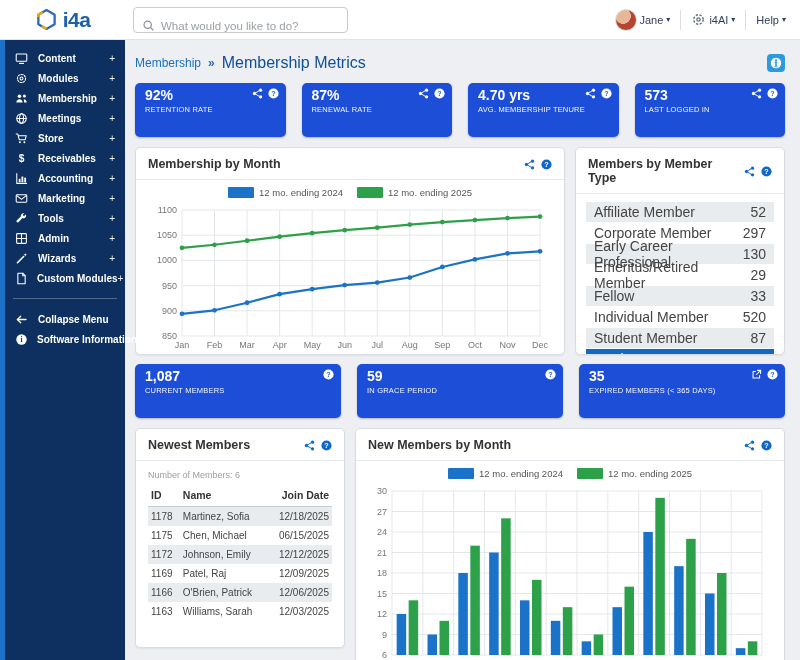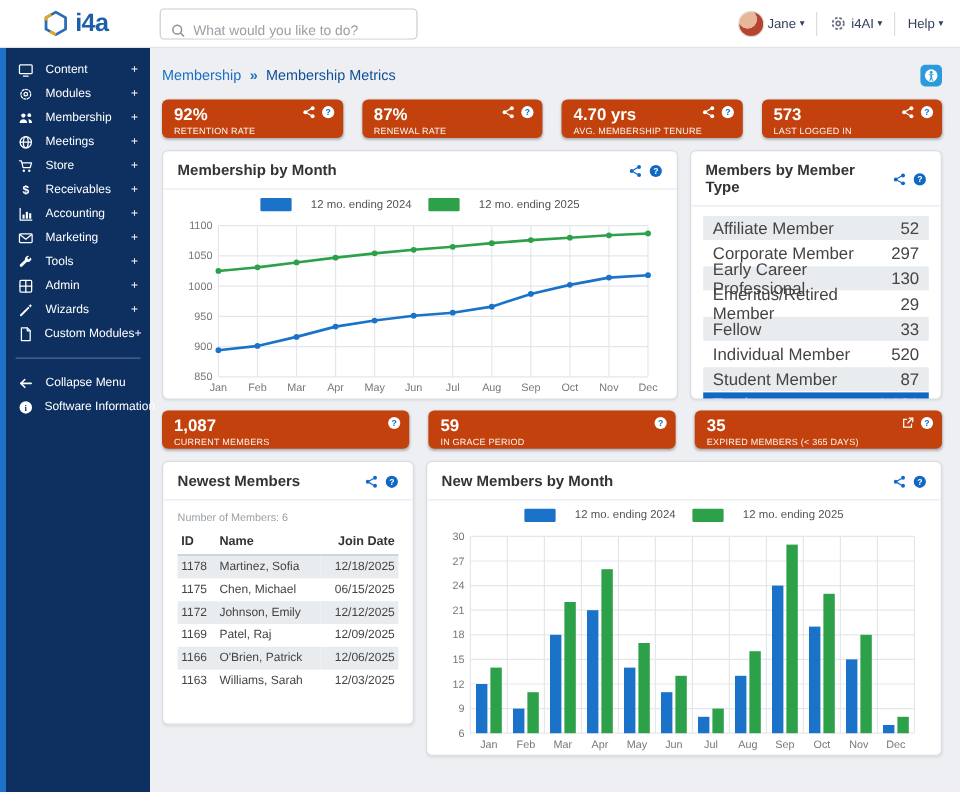--- a/index.html
+++ b/index.html
@@ -28,40 +28,40 @@
     background:radial-gradient(circle at 35% 30%, #e8b79a 0 40%, #b5452f 42%);
     border:1px solid #ddd; }
   .vdiv { width:1px; height:20px; background:#ddd; }
 
   
   .sidebar { position:fixed; left:0; top:40px; width:125px; height:620px;
     background:#0d3060; border-left:5px solid #1d71c6; padding-top:8px; }
   .side-item { display:flex; align-items:center; height:20px; padding:0 10px;
     color:#fff; font-size:10px; cursor:pointer; }
   .side-item .icn { width:14px; display:flex; }
-  .side-item .lbl { flex:1; margin-left:9px; white-space:nowrap; }
+  .side-item .lbl { flex:1; margin-left:9px; white-space:nowrap;font-weight:bold; }
   .side-item .plus { font-size:10px; opacity:.95; }
   .side-sep { margin:10px 8px; border-top:1px solid rgba(255,255,255,.28); }
   .icn svg { display:block; }
 
   
   .content { margin-left:125px; margin-top:40px; padding:12px 15px 0 10px; }
   .breadcrumb-row { display:flex; align-items:center; height:22px; }
   .crumb { color:#1a6fc0; font-size:12px; cursor:pointer; }
   .crumb-sep { color:#1a6fc0; font-size:12px; margin:0 7px; font-weight:bold; }
-  .crumb-cur { color:#0f4f96; font-size:12px; }
+  .crumb-cur { color:#0f4f96; font-size:16px; }
   .a11y-btn { margin-left:auto; width:18px; height:18px; border-radius:4px;
     background:#2d9bdb; display:flex; align-items:center; justify-content:center;
     cursor:pointer; }
 
   .kpi-row { display:grid; gap:16px; margin-top:9px; }
   .kpi-row.r1 { grid-template-columns:repeat(4,1fr); }
   .kpi-row.r2 { grid-template-columns:repeat(3,1fr); }
-  .kpi-card { position:relative; background:#c2410c; border-radius:5px;
-    height:32px; padding:4px 6px 0 10px; color:#fff;
+  .kpi-card { position:relative; background:#1d4ed8; border-radius:5px;
+    height:54px; padding:4px 6px 0 10px; color:#fff;
     box-shadow:0 1px 2px rgba(0,0,0,.25); }
   .kpi-value { font-size:14px; font-weight:bold; line-height:17px; }
   .kpi-label { font-size:7.5px; letter-spacing:.2px; margin-top:1px; opacity:.95; }
   .kpi-icons { position:absolute; top:5px; right:7px; display:flex; gap:5px;
     align-items:center; }
   .kpi-icons span { cursor:pointer; display:flex; }
 
   .panel { background:#fff; border:1px solid #d9dde2; border-radius:5px;
     box-shadow:0 1px 2px rgba(0,0,0,.06); overflow:hidden; }
   .panel-head { display:flex; align-items:center; padding:9px 12px 8px 12px;
@@ -71,21 +71,21 @@
   .panel-icons span { cursor:pointer; display:flex; }
 
   .row-mid { display:grid; grid-template-columns:1fr 210px; gap:10px; margin-top:10px; }
   .row-bot { display:grid; grid-template-columns:210px 1fr; gap:10px; margin-top:10px;
     align-items:start; }
   #panel-line { height:208px; } #panel-types { height:208px; }
   #panel-newest { height:220px; } #panel-bars { height:246px; }
 
   .legend { display:flex; justify-content:center; gap:14px; align-items:center;
     height:16px; margin-top:4px; }
-  .legend-item { display:flex; align-items:center; gap:16px; }
+  .legend-item { display:flex; align-items:center; gap:5px; }
   .legend-chip { width:26px; height:11px; border-radius:1px; }
   .legend-label { font-size:9.5px; color:#555; }
 
   
   .mt-body { padding:8px 10px; }
   .mt-row { display:flex; justify-content:space-between; align-items:center;
     font-size:14px; color:#444; padding:0 8px; height:19.5px; margin-bottom:1.5px; }
   .mt-row.odd { background:#e9ecef; }
   .mt-row.total { background:#1168c4; color:#fff; }
 

